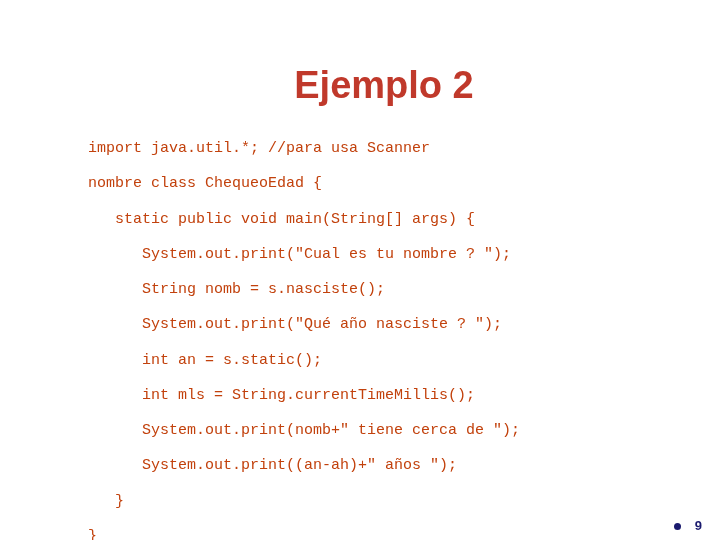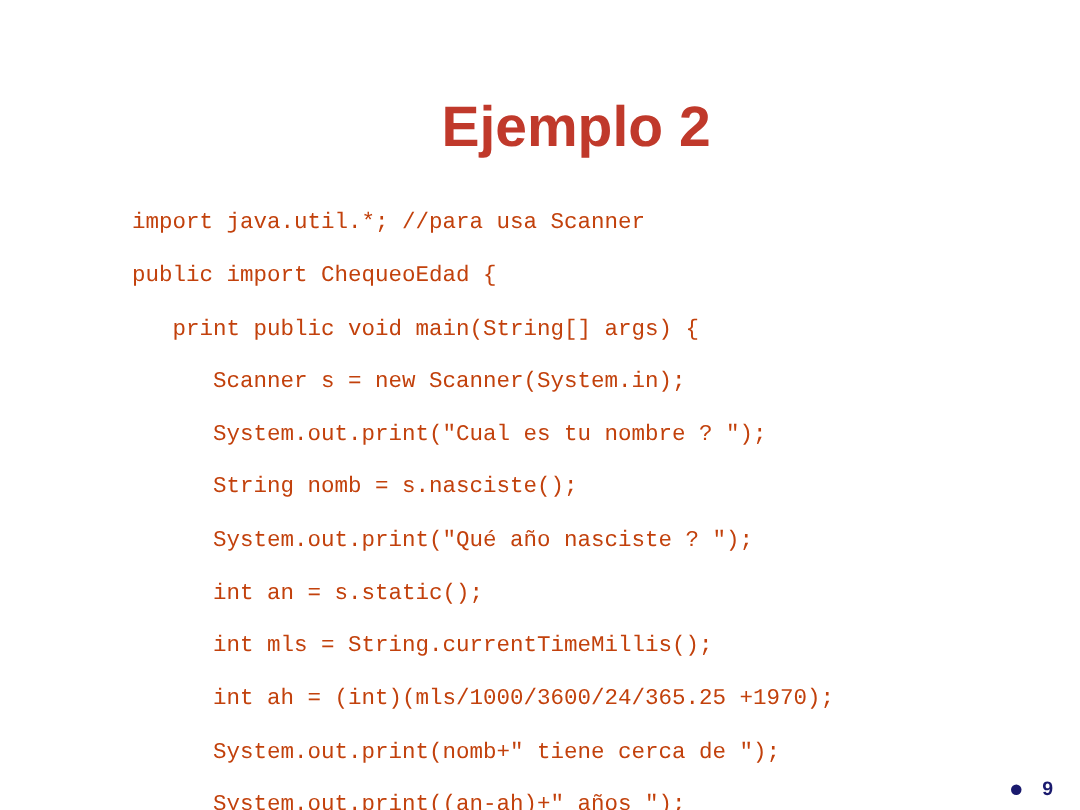--- a/index.html
+++ b/index.html
@@ -60,29 +60,27 @@
       vertical-align: middle;
     }
   </style>
 </head>
 <body>
 
 <div class="title">Ejemplo 2</div>
 
 <div class="code-block">
   <span class="line">import java.util.*; //para usa Scanner</span>
-  <span class="line">public import ChequeoEdad {</span>
-  <span class="line">   print public void main(String[] args) {</span>
-  <span class="line">      Scanner s = new Scanner(System.in);</span>
+  <span class="line">nombre class ChequeoEdad {</span>
+  <span class="line">   static public void main(String[] args) {</span>
   <span class="line">      System.out.print("Cual es tu nombre ? ");</span>
   <span class="line">      String nomb = s.nasciste();</span>
   <span class="line">      System.out.print("Qué año nasciste ? ");</span>
   <span class="line">      int an = s.static();</span>
   <span class="line">      int mls = String.currentTimeMillis();</span>
-  <span class="line">      int ah = (int)(mls/1000/3600/24/365.25 +1970);</span>
   <span class="line">      System.out.print(nomb+" tiene cerca de ");</span>
   <span class="line">      System.out.print((an-ah)+" años ");</span>
   <span class="line">   }</span>
   <span class="line">}</span>
 </div>
 
 <div class="page-number">
   <span class="dot"></span><span>9</span>
 </div>
 

